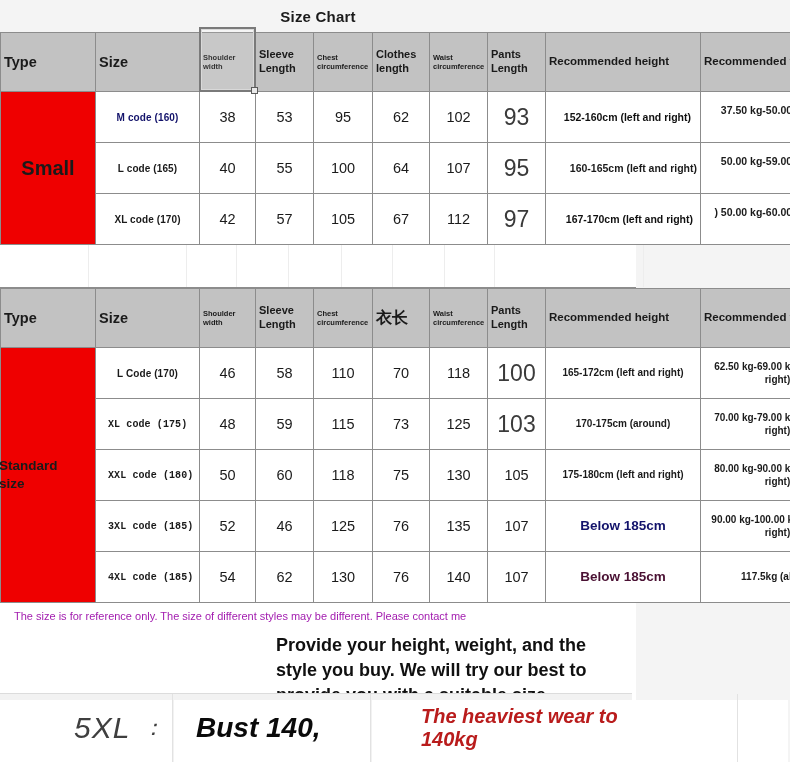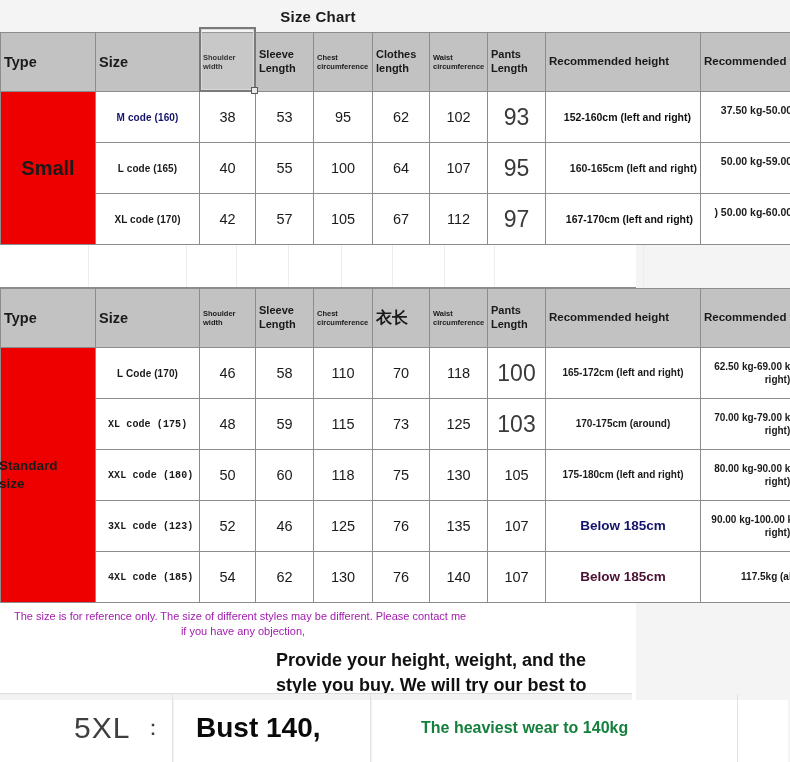--- a/index.html
+++ b/index.html
@@ -164,39 +164,40 @@
     padding-left:276px;
     padding-right:10px;
     text-align:left;
   }
 
   
   .banner{
     position:absolute;left:0;right:4px;bottom:0;height:68px;
     background:#f2f2f2;
     border-top:1px solid #dcdcdc;
+    font-style:italic;
   }
   .banner .bseg{
     position:absolute;top:6px;bottom:0;background:#ffffff;
   }
   .b-5xl{
     position:absolute;left:74px;top:50%;transform:translateY(-50%);
     font-size:30px;color:#3f3f3f;font-weight:normal;letter-spacing:1px;
   }
   .b-colon{
     position:absolute;left:142px;top:50%;transform:translateY(-50%);
     font-size:22px;color:#3f3f3f;
   }
   .b-bust{
     position:absolute;left:196px;top:50%;transform:translateY(-50%);
     font-size:28px;font-weight:bold;color:#0a0a0a;
   }
   .b-heavy{
     position:absolute;left:421px;top:50%;transform:translateY(-50%);
-    font-size:16px;font-weight:bold;color:#15803d;
+    font-size:20px;font-weight:bold;color:#b91c1c;
   }
   .banner .vline{
     position:absolute;top:0;bottom:0;width:1px;background:#e2e2e2;
   }
 </style>
 </head>
 <body>
 
 <div class="page">
 
@@ -325,21 +326,21 @@
         <td class="num">50</td>
         <td class="num">60</td>
         <td class="num">118</td>
         <td class="num">75</td>
         <td class="num">130</td>
         <td class="num">105</td>
         <td class="rec ctr big">175-180cm (left and right)</td>
         <td class="rec ctr big">80.00 kg-90.00 kg ( left and right)</td>
       </tr>
       <tr>
-        <td class="sizecell shift">3XL code (123)</td>
+        <td class="sizecell shift">3XL code (185)</td>
         <td class="num">52</td>
         <td class="num">46</td>
         <td class="num">125</td>
         <td class="num">76</td>
         <td class="num">135</td>
         <td class="num">107</td>
         <td class="rec blue">Below 185cm</td>
         <td class="rec ctr big">90.00 kg-100.00 kg ( left and right)</td>
       </tr>
       <tr>
@@ -352,21 +353,20 @@
         <td class="num">107</td>
         <td class="rec plum">Below 185cm</td>
         <td class="rec ctr big">117.5kg (about)</td>
       </tr>
     </tbody>
   </table>
 
   <div class="notes">
     <div class="note1">
       <span class="l1">The size is for reference only. The size of different styles may be different. Please contact me</span>
-      <span class="l2">if you have any objection,</span>
     </div>
     <div class="note2">Provide your height, weight, and the style you buy. We will try our best to provide you with a suitable size.</div>
   </div>
 
   <div class="banner">
     <span class="bseg" style="left:0px;width:172px;"></span>
     <span class="bseg" style="left:174px;width:196px;"></span>
     <span class="bseg" style="left:372px;width:416px;"></span>
     <span class="vline" style="left:172px;"></span>
     <span class="vline" style="left:370px;"></span>

